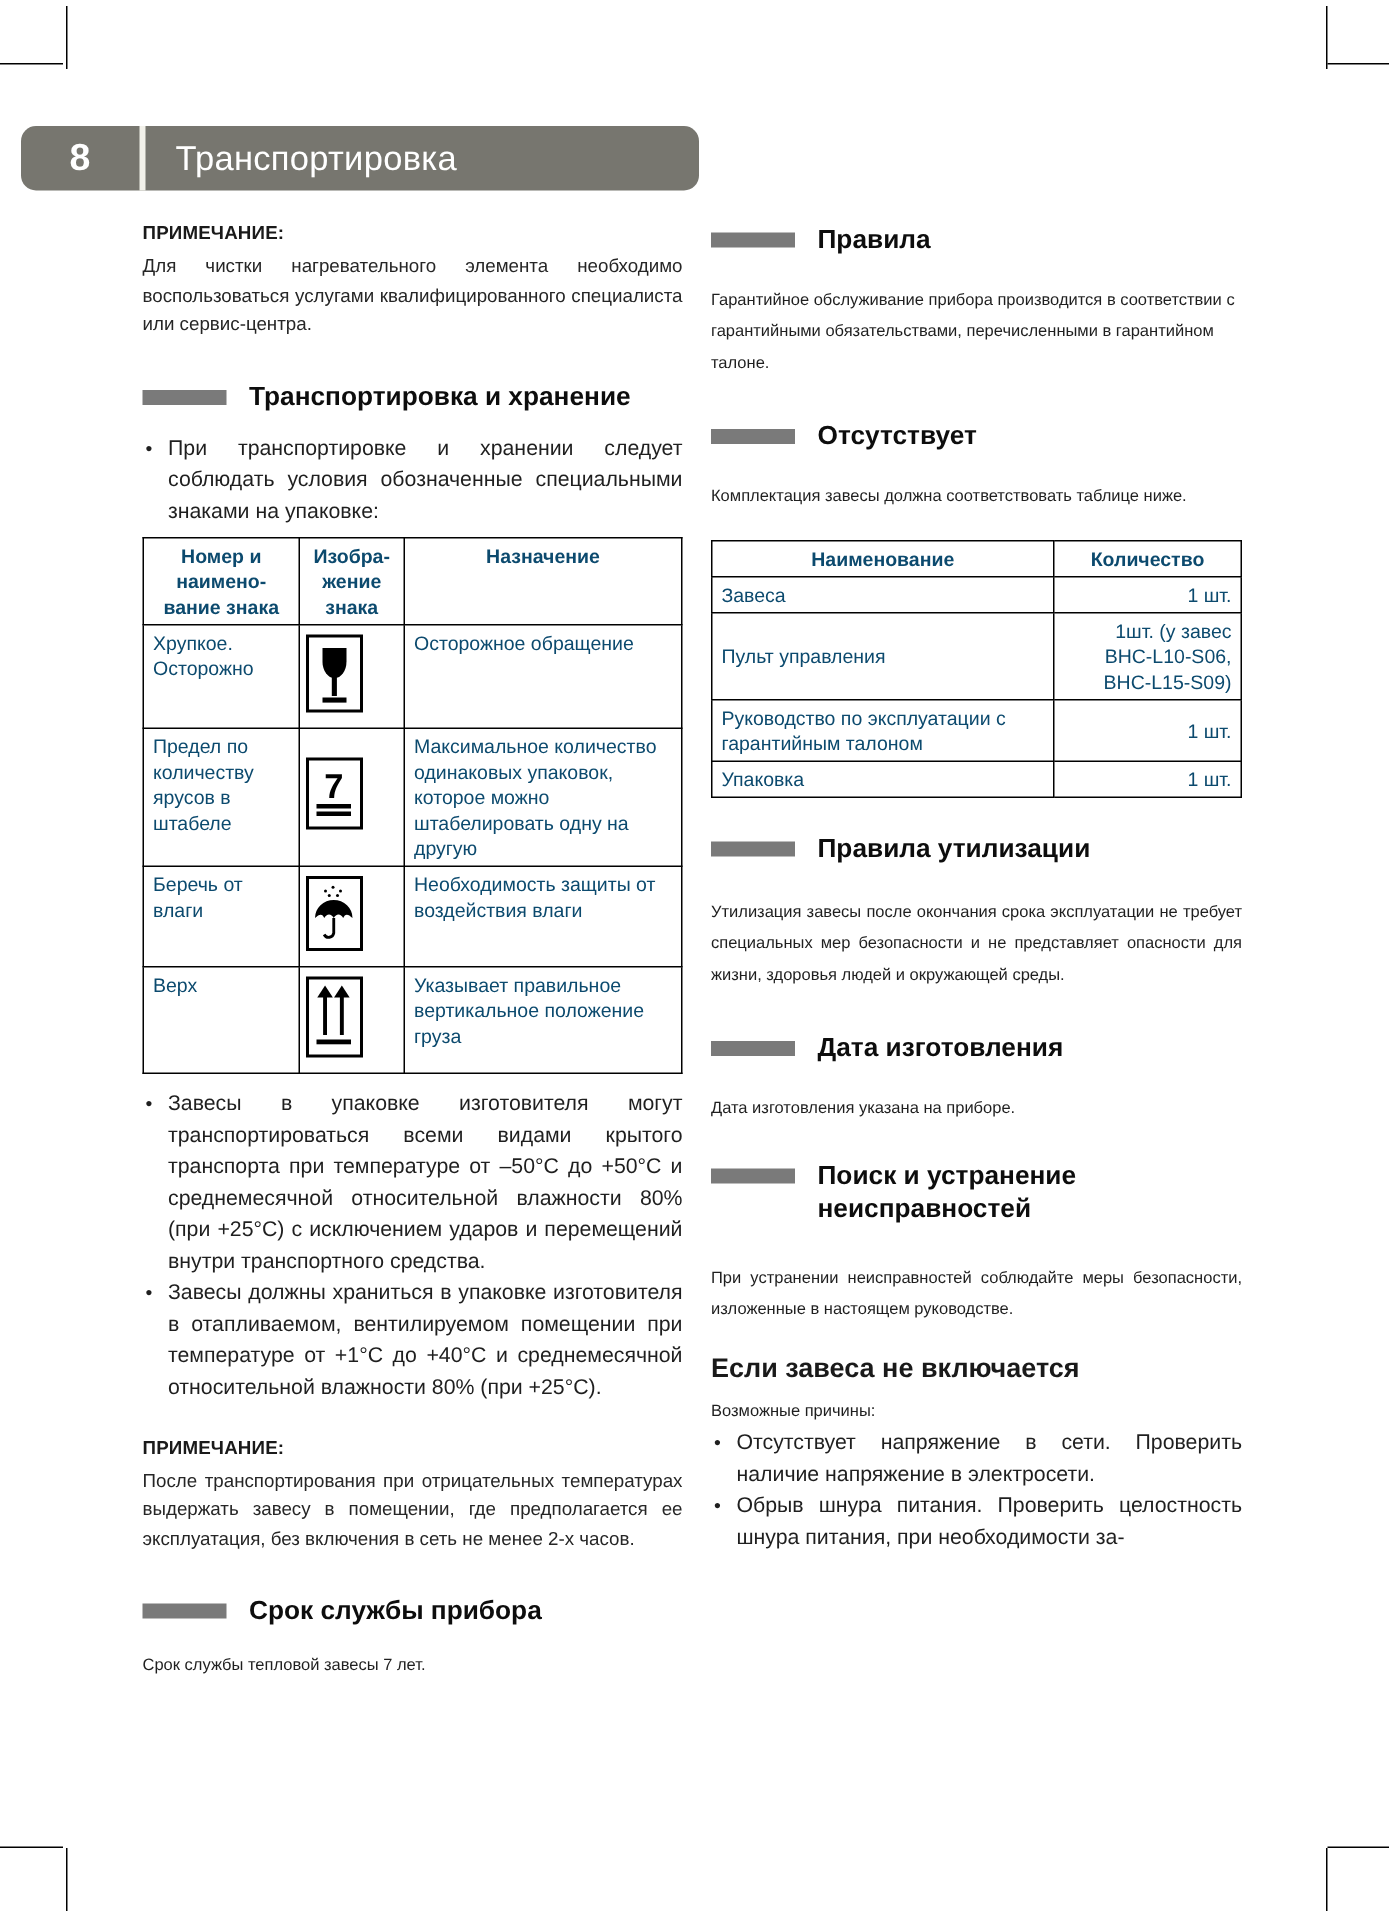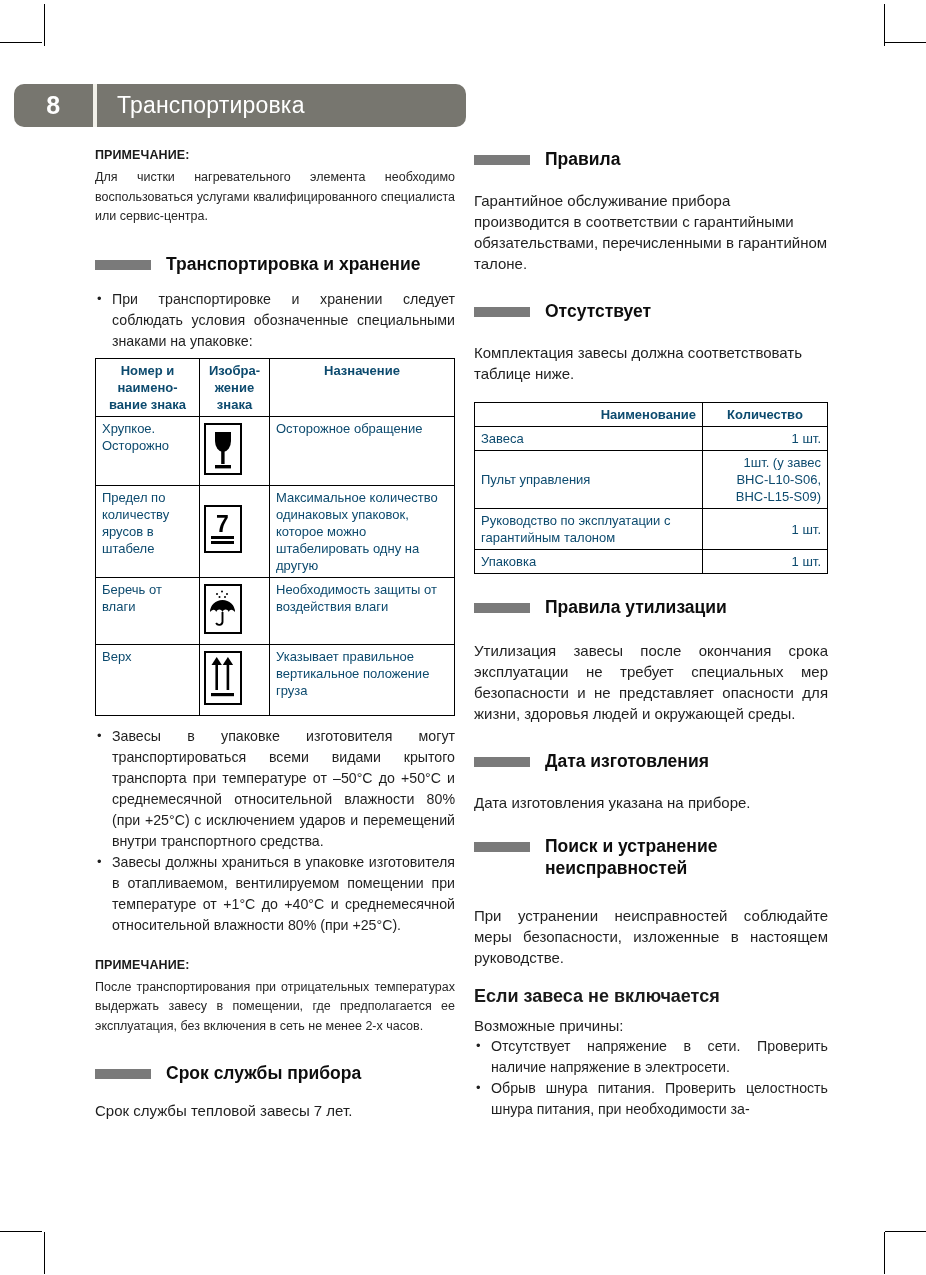--- a/index.html
+++ b/index.html
@@ -71,21 +71,21 @@
     letter-spacing: .1px;
   }
   .note-body {
     font-size: 12.5px;
     line-height: 19.5px;
     margin: 0;
     text-align: justify;
     color: #262626;
   }
   .body {
-    font-size: 15px;
+    font-size: 11px;
     line-height: 21px;
     margin: 0;
     color: #1f1f1f;
   }
   .body.j { text-align: justify; }
 
   .sec-head {
     display: flex;
     align-items: flex-start;
     margin: 0;
@@ -364,21 +364,21 @@
 
   <div class="sp18"></div>
 
   <table class="grid pk-tbl">
     <colgroup>
         <col class="p1">
         <col class="p2">
       </colgroup>
     <thead>
       <tr>
-        <th style="text-align:right;">Наименование</th>
+        <th style="text-align:center;">Наименование</th>
         <th>Количество</th>
       </tr>
     </thead>
     <tbody>
       <tr>
         <td class="nm">Завеса</td>
         <td class="qty">1 шт.</td>
       </tr>
       <tr>
         <td class="nm">Пульт управления</td>

